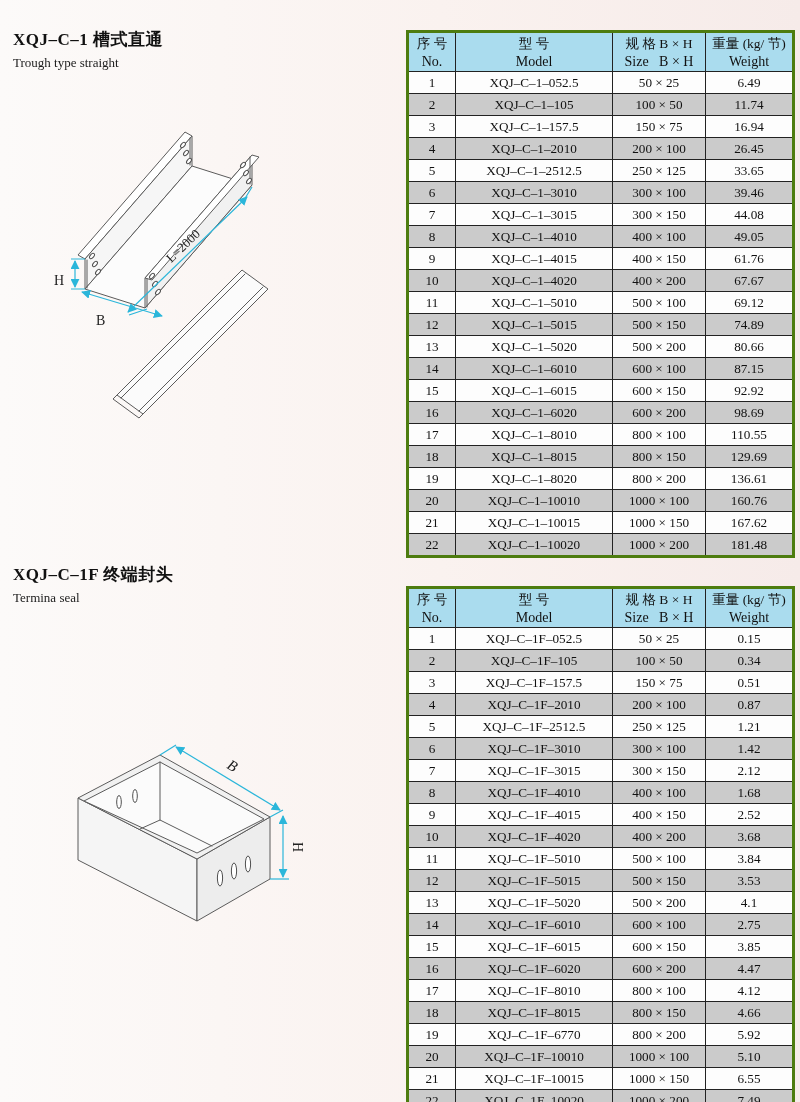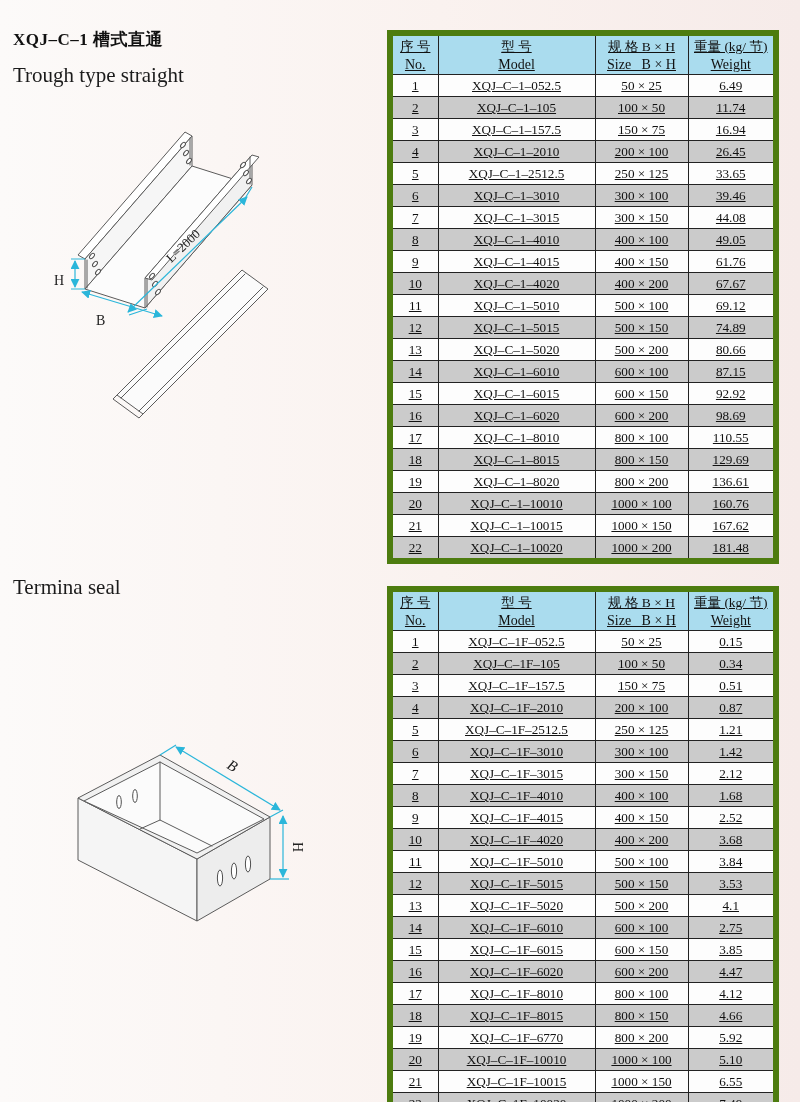--- a/index.html
+++ b/index.html
@@ -7,26 +7,26 @@
     --border:#222222; --dim:#2bb6da; --page-bg:#faf3f0;
   }
   html,body{margin:0;padding:0}
   body{
     position:relative;width:800px;height:1102px;overflow:hidden;
     background:linear-gradient(90deg,#fcfaf9 0%,#faf2ef 55%,#f6ebe9 100%);
     font-family:"Liberation Serif","DejaVu Serif",serif;color:#111;
   }
   .titleblock{position:absolute;left:13px}
   .title-zh{font-size:17px;font-weight:bold;letter-spacing:.5px}
-  .title-en{font-size:21px;margin-top:12px;color:#1b1b1b}
+  .title-en{font-size:13px;margin-top:4px;color:#1b1b1b}
   #title1{top:28px} #title2{top:563px}
 
   table.spec{
-    position:absolute;left:387px;width:386px;border-collapse:collapse;
-    table-layout:fixed;background:var(--row-white);border:6px solid #4d7c0f;text-decoration:underline;
+    position:absolute;left:406px;width:386px;border-collapse:collapse;
+    table-layout:fixed;background:var(--row-white);border:3px solid #4d7c0f;
   }
   #table1{top:30px} #table2{top:586px}
   .spec th,.spec td{border:1px solid var(--border);text-align:center;overflow:hidden;padding:0}
   .spec thead th{background:var(--header-bg);height:38px;font-weight:normal}
   .h-zh{font-size:13.5px;line-height:19px}
   .h-en{font-size:14px;line-height:17px;white-space:pre}
   .spec tbody td{height:21px;line-height:21px;font-size:13.2px}
   .spec tbody tr:nth-child(even){background:var(--stripe)}
   .col-no{width:48px}.col-model{width:157px}.col-size{width:93px}.col-weight{width:88px}
 
@@ -257,20 +257,21 @@
       <tr>
       <td>22</td>
       <td>XQJ–C–1–10020</td>
       <td>1000 × 200</td>
       <td>181.48</td>
     </tr>
     </tbody>
 </table>
 
 <div class="titleblock" id="title2">
+  <div class="title-zh">XQJ–C–1F 终端封头</div>
   <div class="title-en">Termina seal</div>
 </div>
 
 <svg id="svg2" class="drawing" width="330" height="300" viewBox="0 0 330 300" xmlns="http://www.w3.org/2000/svg">
   <defs>
     <marker id="arw2" viewBox="0 0 10 10" refX="9" refY="5" markerWidth="7.5" markerHeight="7.5" orient="auto-start-reverse">
       <path d="M0,0 L10,5 L0,10 z" class="dimfill"></path>
     </marker>
   </defs>
   <g>

